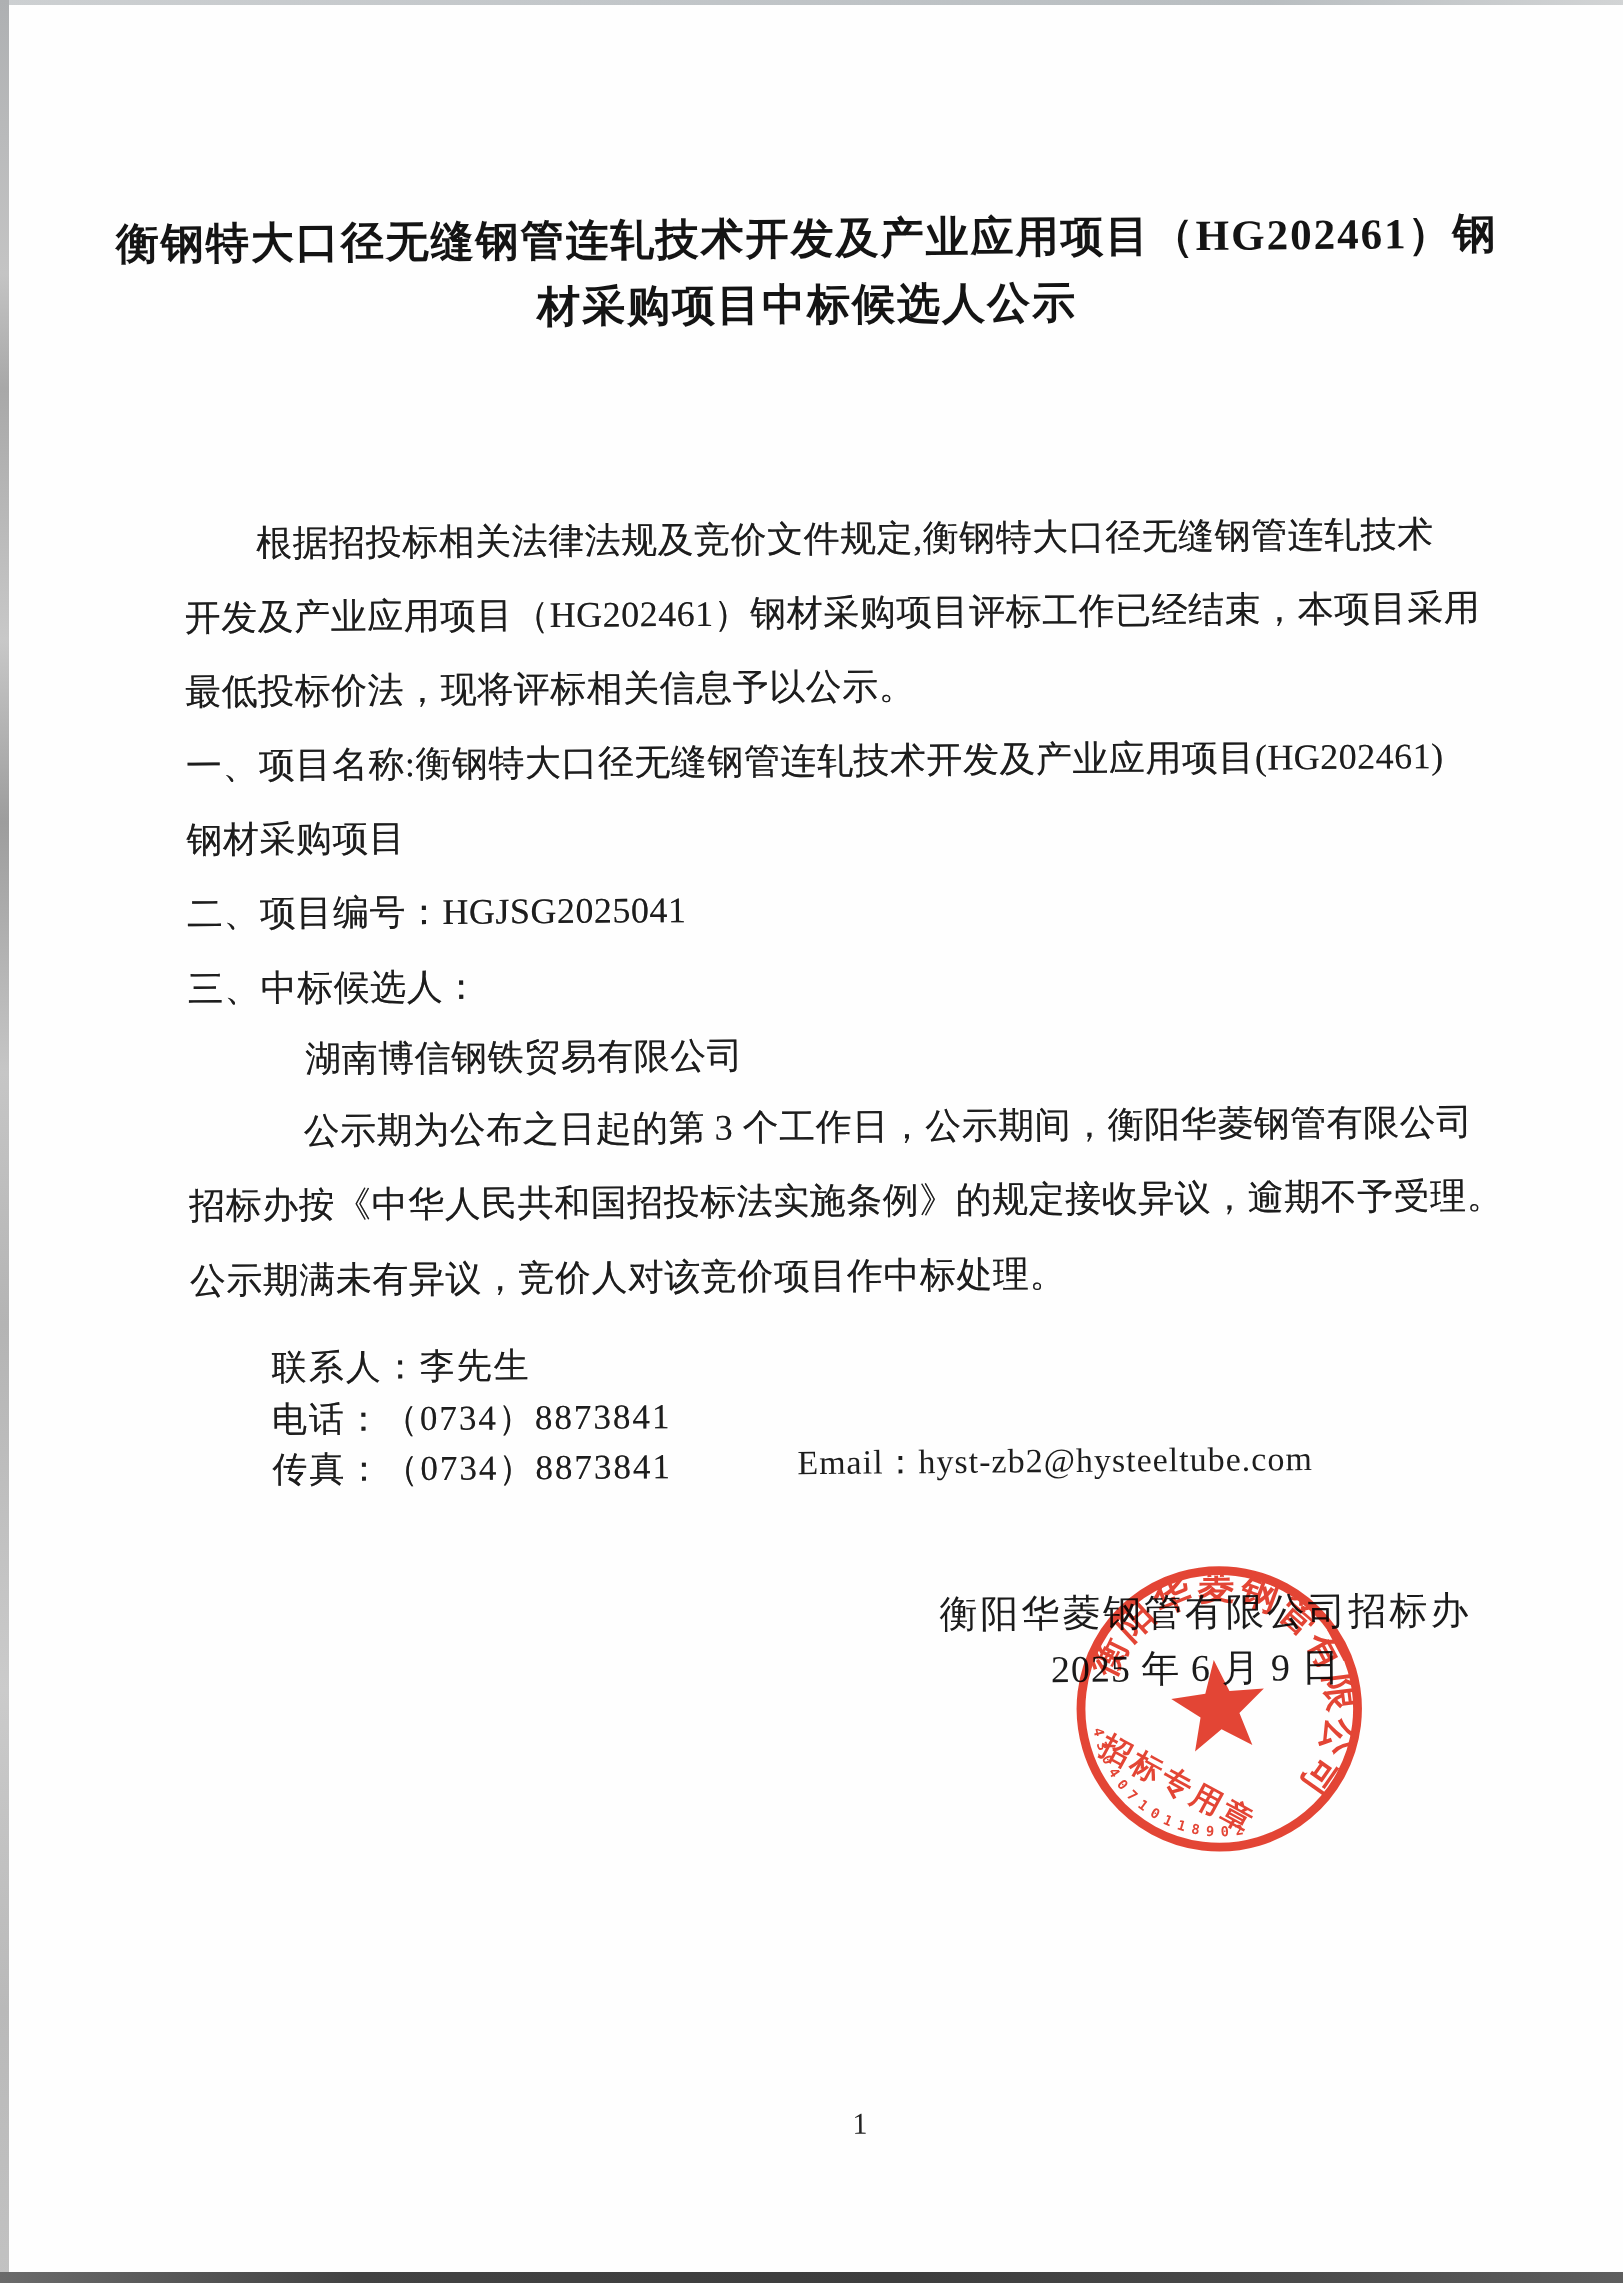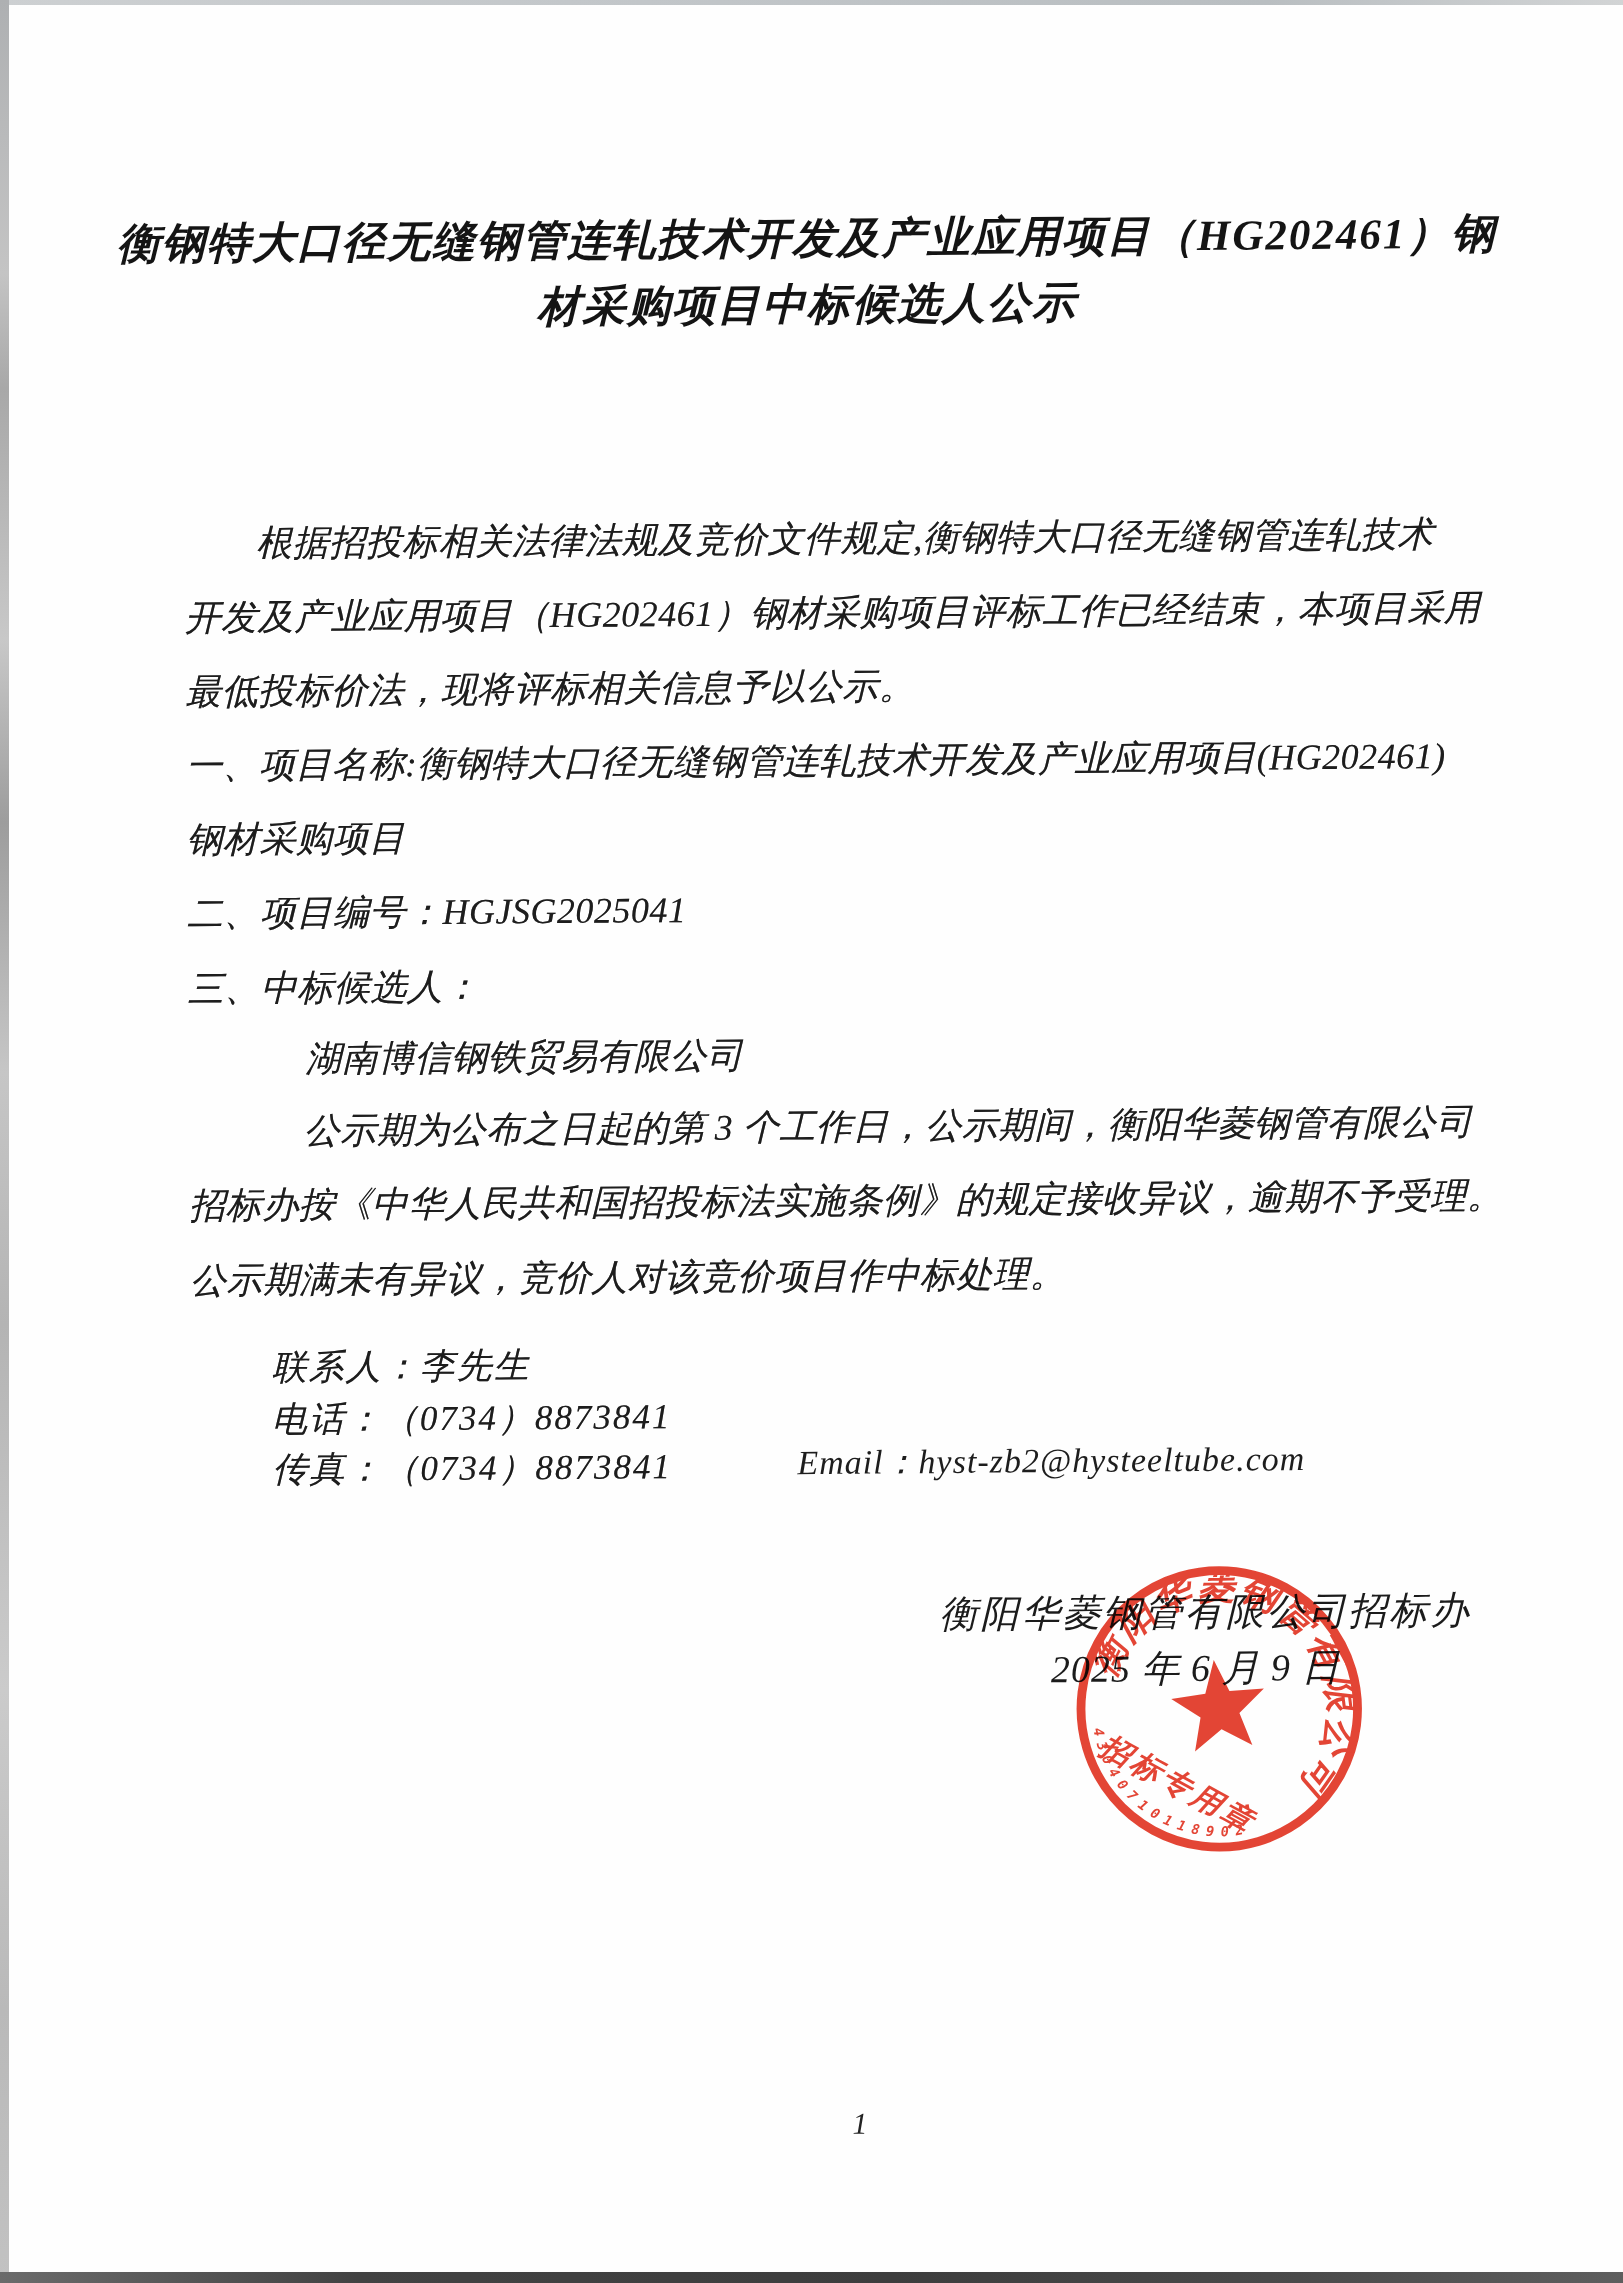--- a/index.html
+++ b/index.html
@@ -4,21 +4,20 @@
 <style>
   html,body{margin:0;padding:0;background:#e9e9e9;}
   .page{
     position:relative;
     width:1624px;height:2283px;
     margin:0 auto;
     background:#fefefe;
     overflow:hidden;
     font-family:"Liberation Serif","DejaVu Serif",serif;
     color:#1c1c1c;
-    font-style:italic;
   }
   
   .edge-top{position:absolute;top:0;left:0;width:100%;height:4.9px;
     background:linear-gradient(to right,#cdd0d2,#c3c7ca 35%,#b9bec1 78%,#d2d4d5);}
   .edge-left{position:absolute;top:0;left:0;width:8.8px;height:100%;
     background:linear-gradient(to bottom,#aeb0b2,#c4c4c4 12%,#a8a8a8 17%,#c8c8c8 28%,#9d9d9d 36%,#c6c6c6 47%,#b4b4b4 58%,#cbcbcb 74%,#b9b9b9 88%,#c2c2c2);}
   .edge-bottom{position:absolute;bottom:0;left:0;width:100%;height:10.7px;
     background:linear-gradient(to right,#6b6b6b,#424242 22%,#3d3d3d 55%,#4a4a4a 80%,#5e5e5e);}
   .content{
     position:absolute;inset:0;

